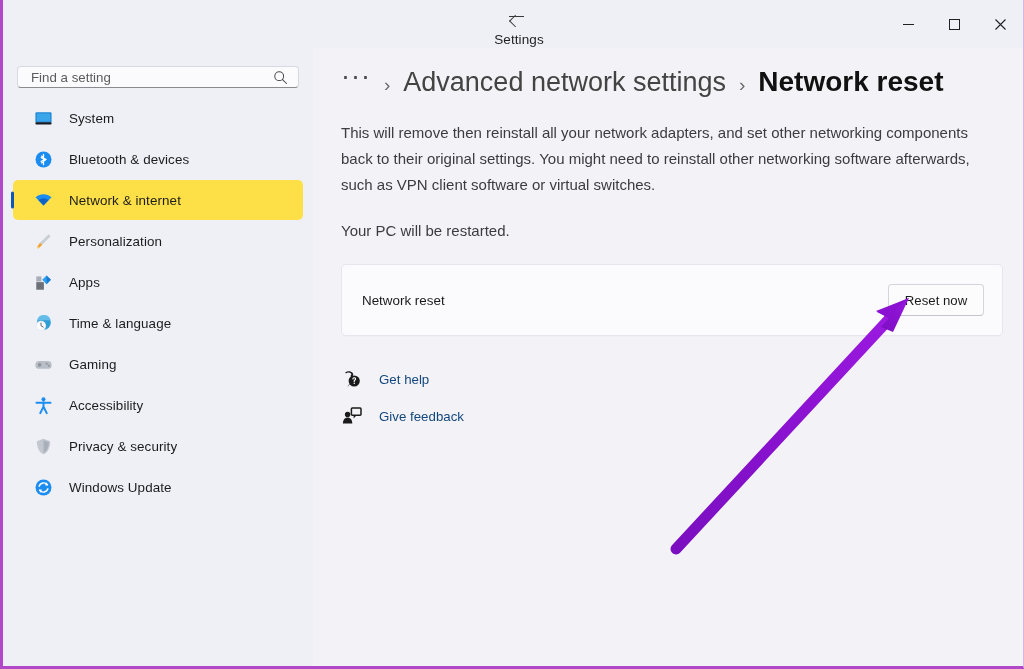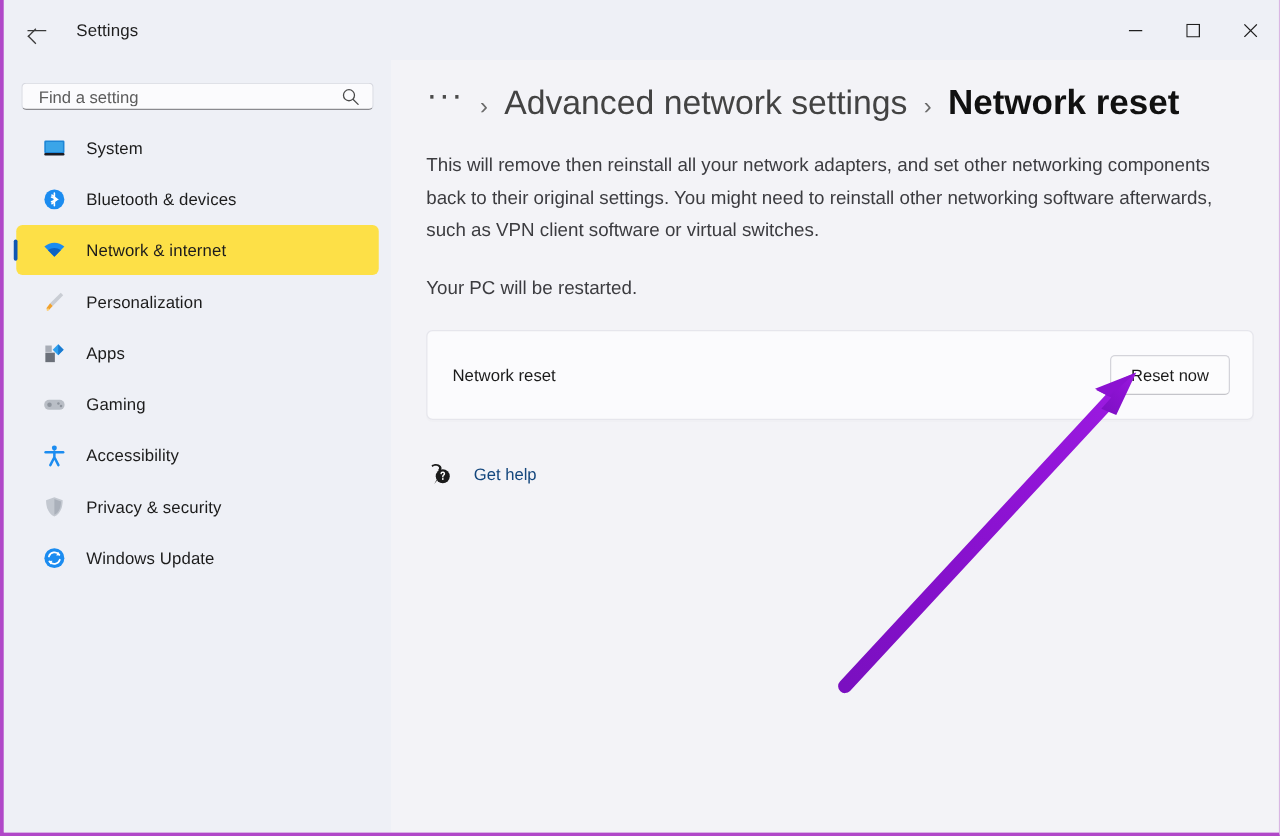--- a/index.html
+++ b/index.html
@@ -17,20 +17,21 @@
   }
 
   
   .titlebar {
     height: 48px;
     background: #eef0f6;
     display: flex;
     align-items: center;
     position: relative;
     flex-shrink: 0;
+    flex-direction: column;
   }
   .back-btn {
     width: 38px; height: 32px;
     margin-left: 8px;
     display: flex; align-items: center; justify-content: center;
     border-radius: 4px;
     cursor: pointer;
   }
   .back-arrow {
     width: 18px; height: 18px;
@@ -361,20 +362,32 @@
             <rect x="2.4" y="9.6" width="8" height="8" fill="#6b7079"></rect>
             <rect x="2.4" y="3.6" width="5.4" height="5.4" fill="#a8adb6"></rect>
             <path d="M13.2 2.6 L17.8 7.2 L13.2 11.8 L8.6 7.2 Z" fill="#2ea0ef"></path>
             <path d="M13.2 2.6 L17.8 7.2 L13.2 11.8 Z" fill="#1b7bd0"></path>
           </svg>
         </span>
         <span class="navlabel">Apps</span>
       </div>
 
 
+      <div class="navitem">
+        <span class="navicon">
+          <svg width="19" height="19" viewBox="0 0 20 20">
+            <circle cx="10.4" cy="9.2" r="7.3" fill="#2f9ed6"></circle>
+            <path d="M3.3 6.6 A7.3 7.3 0 0 1 17.5 6.6 Z" fill="#63bde8"></path>
+            <circle cx="7.4" cy="12.4" r="5.3" fill="#e9edf1"></circle>
+            <circle cx="7.4" cy="12.4" r="4.3" fill="#fbfcfd"></circle>
+            <path d="M7.4 9.4 L7.4 12.4 L9.7 13.7" stroke="#5a6470" stroke-width="1.05" fill="none" stroke-linecap="round"></path>
+          </svg>
+        </span>
+        <span class="navlabel">Time &amp; language</span>
+      </div>
 
       <div class="navitem">
         <span class="navicon">
           <svg width="19" height="19" viewBox="0 0 20 20">
             <rect x="1.4" y="6.2" width="17.2" height="8.4" rx="4.2" fill="#b9bec6"></rect>
             <circle cx="5.9" cy="10.4" r="1.9" fill="#8e949d"></circle>
             <circle cx="13.4" cy="9.2" r="1.05" fill="#8e949d"></circle>
             <circle cx="15.6" cy="11.4" r="1.05" fill="#8e949d"></circle>
           </svg>
         </span>
@@ -444,20 +457,31 @@
             <path d="M3.2 3.4 C5.4 1.6 9 1.8 10.6 3.8 C11.6 5 11.4 6.6 10.3 7.6 L9.6 8.2 L8.4 7 C9.3 6.2 9.5 5.3 9 4.6 C8 3.3 5.4 3.2 3.9 4.6 Z" fill="#1b1b1b"></path>
             <circle cx="12.2" cy="12" r="5.6" fill="#1b1b1b"></circle>
             <path d="M7.8 15.2 L5.4 18.2 L7.2 15.0 Z" fill="#1b1b1b"></path>
             <path d="M10.9 9.9 C11.0 9.0 11.8 8.6 12.6 8.8 C13.4 9.0 13.8 9.8 13.4 10.5 C13.1 11.0 12.4 11.2 12.3 11.8 L12.25 12.5" stroke="#fff" stroke-width="1.15" fill="none" stroke-linecap="round"></path>
             <circle cx="12.25" cy="14.2" r="0.72" fill="#fff"></circle>
           </svg>
         </span>
         <span class="linktext">Get help</span>
       </div>
 
+      <div class="linkrow">
+        <span class="linkicon">
+          <svg width="20" height="20" viewBox="0 0 20 20">
+            <circle cx="5.6" cy="8.4" r="2.7" fill="#1b1b1b"></circle>
+            <path d="M0.9 17.6 C0.9 13.8 2.9 11.6 5.6 11.6 C8.3 11.6 10.3 13.8 10.3 17.6 Z" fill="#1b1b1b"></path>
+            <rect x="9.4" y="2.0" width="9.6" height="7.2" rx="0.9" fill="none" stroke="#1b1b1b" stroke-width="1.5"></rect>
+            <path d="M11.6 9.2 L11.6 12.4 L14.6 9.2 Z" fill="#1b1b1b"></path>
+          </svg>
+        </span>
+        <span class="linktext">Give feedback</span>
+      </div>
 
     </div>
   </div>
 </div>
 
 <svg class="annot" viewBox="0 0 1024 669">
   <defs>
     <linearGradient id="agrad" x1="0" y1="1" x2="1" y2="0">
       <stop offset="0%" stop-color="#7a0fc0"></stop>
       <stop offset="55%" stop-color="#8b12d1"></stop>

